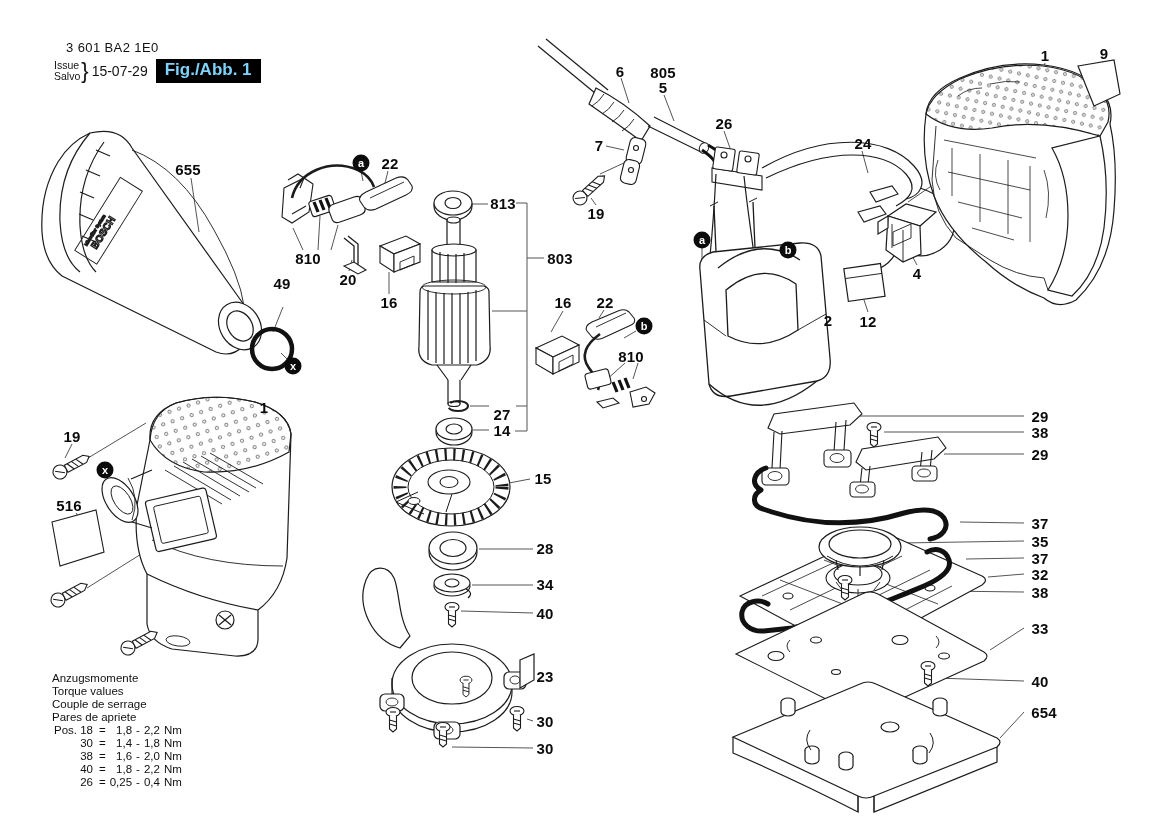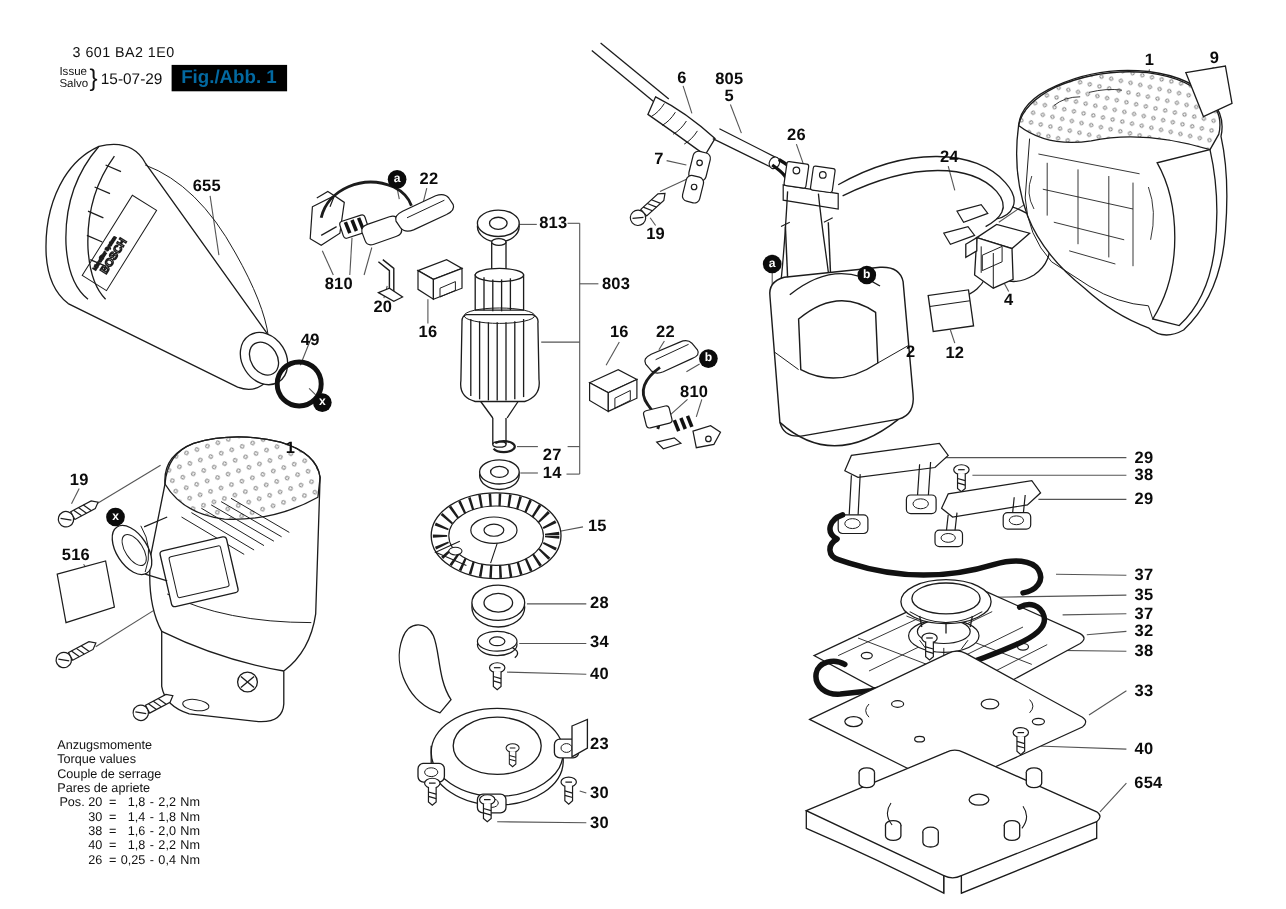--- a/index.html
+++ b/index.html
@@ -8,21 +8,21 @@
   svg{position:absolute;left:0;top:0;}
   .lbl{position:absolute;transform:translate(-50%,-50%);font-weight:bold;font-size:15px;letter-spacing:.2px;white-space:nowrap;color:#0b0b0b;}
   .circ{position:absolute;transform:translate(-50%,-50%);width:17px;height:17px;background:#0b0b0b;border-radius:50%;
         color:#fff;font-weight:bold;font-size:11px;display:flex;align-items:center;justify-content:center;line-height:1;}
   .hdr{position:absolute;left:66px;top:40px;font-size:13px;}
   .hdr .pn{letter-spacing:.4px;}
   .issue-row{display:flex;align-items:center;margin-top:3px;margin-left:-12px;}
   .iss{font-size:10.5px;line-height:11px;text-align:left;}
   .brace{font-size:22px;font-weight:400;margin:0 3px 0 1px;}
   .date{font-size:14px;margin-right:8px;}
-  .figbox{background:#000;color:#0369a1;font-weight:bold;font-size:17px;padding:1px 9px 3px 9px;}
+  .figbox{background:#000;color:#7dd3fc;font-weight:bold;font-size:17px;padding:1px 9px 3px 9px;}
   .torque{position:absolute;left:52px;top:672px;font-size:11.5px;line-height:13px;}
   .torque table{border-collapse:collapse;font-size:11.5px;line-height:13px;}
   .torque td{padding:0 2px;}
   .torque td.pos{text-align:right;padding-right:4px;}
   .torque td.num{text-align:right;}
   .notes{position:absolute;left:218px;top:739px;font-size:11.5px;line-height:13px;}
 </style>
 </head>
 <body>
 
@@ -444,21 +444,21 @@
       <div>Issue</div>
       <div>Salvo</div>
     </div>
     <div class="brace">}</div>
     <div class="date">15-07-29</div>
     <div class="figbox">Fig./Abb. 1</div>
   </div>
 </div>
 
 <span class="lbl" style="left:188px;top:169px">655</span>
-<span class="lbl" style="left:282px;top:309px">49</span>
+<span class="lbl" style="left:282px;top:283px">49</span>
 <span class="circ" style="left:293px;top:366px">x</span>
 <span class="lbl" style="left:264px;top:407px">1</span>
 <span class="lbl" style="left:72px;top:436px">19</span>
 <span class="circ" style="left:105px;top:470px">x</span>
 <span class="lbl" style="left:69px;top:505px">516</span>
 <span class="circ" style="left:361px;top:163px">a</span>
 <span class="lbl" style="left:390px;top:163px">22</span>
 <span class="lbl" style="left:308px;top:258px">810</span>
 <span class="lbl" style="left:348px;top:279px">20</span>
 <span class="lbl" style="left:389px;top:302px">16</span>
@@ -504,21 +504,21 @@
 <span class="lbl" style="left:1044px;top:712px">654</span>
 
 <div class="torque">
   <div>Anzugsmomente</div>
   <div>Torque values</div>
   <div>Couple de serrage</div>
   <div>Pares de apriete</div>
   <table>
     <tbody>
           <tr>
-      <td class="pos">Pos. 20</td>
+      <td class="pos">Pos. 18</td>
             <td>=</td>
       <td class="num">1,8</td>
             <td>-</td>
       <td class="num">2,2</td>
             <td>Nm</td>
     </tr>
     <tr>
       <td class="pos">30</td>
             <td>=</td>
       <td class="num">1,4</td>

